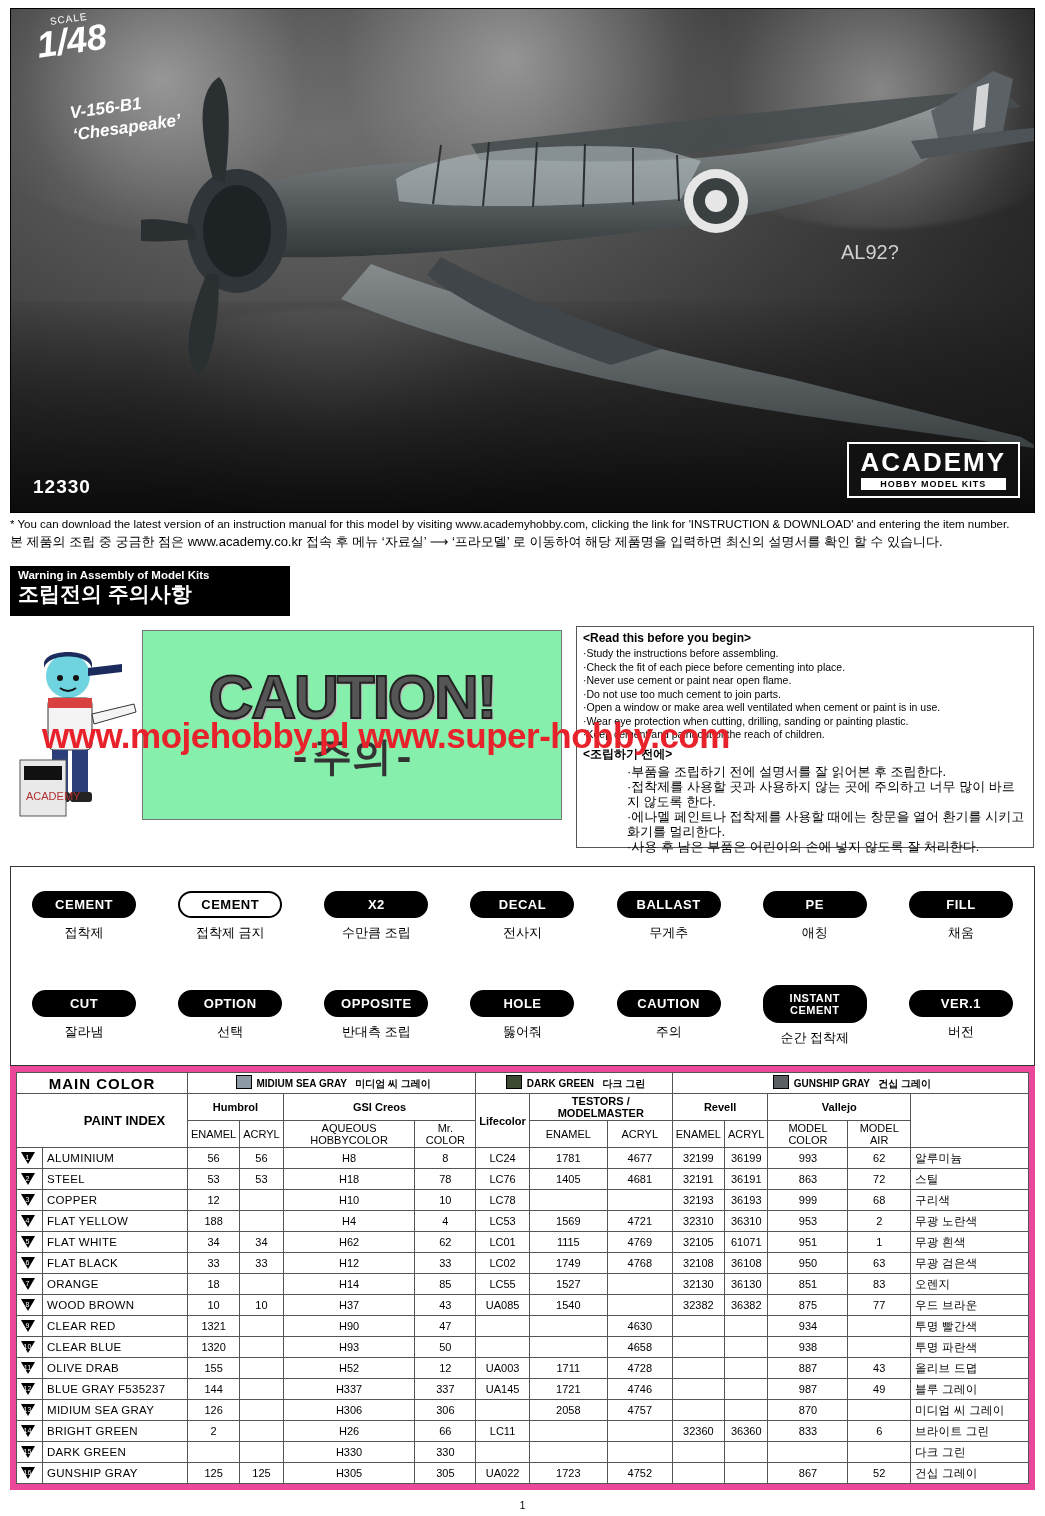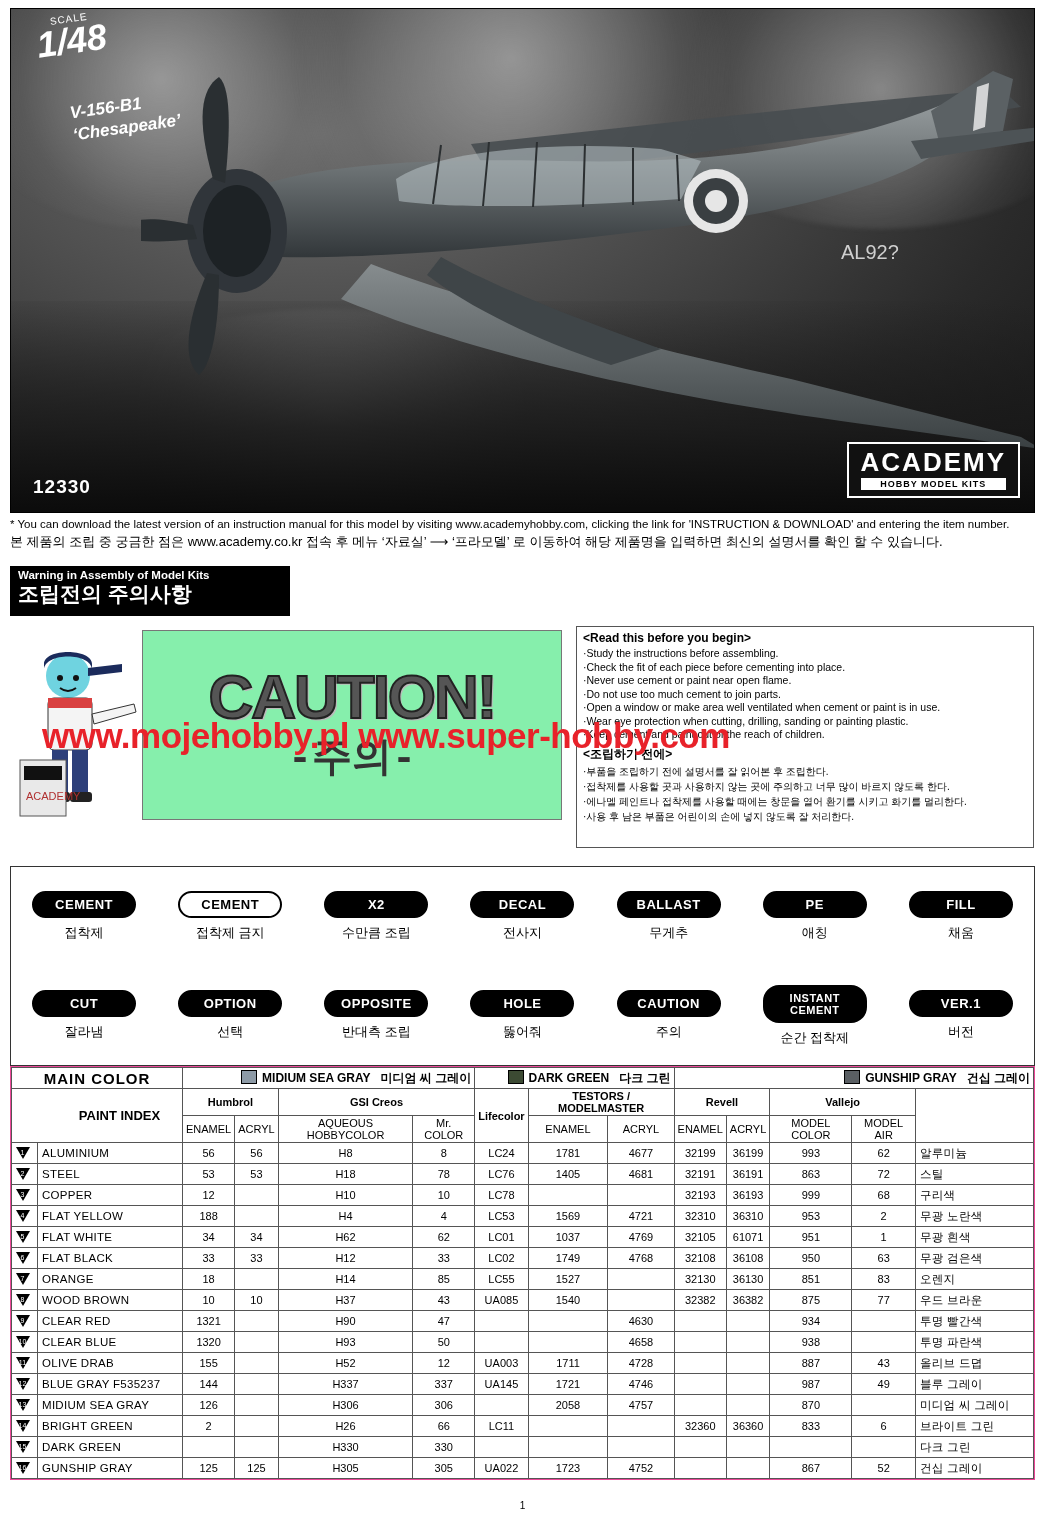--- a/index.html
+++ b/index.html
@@ -81,21 +81,21 @@
     font-size:62px; font-weight:bold; letter-spacing:-2px; line-height:60px;
     color:#555; -webkit-text-stroke:2px #222; text-shadow:2px 2px 0 #bbb;
   }
   .caution-box .kr { font-size:40px; font-weight:bold; color:#333; margin-top:2px;font-family:Liberation Mono, monospace; }
   .boy { position:absolute; left:8px; top:10px; width:120px; height:190px; }
   .readbox { position:absolute; left:566px; top:2px; width:458px; height:222px; border:1px solid #555; background:#fff; padding:4px 6px; }
   .readbox h4 { margin:0 0 2px 0; font-size:12px; font-weight:bold; }
   .readbox ul { margin:0 0 4px 0; padding:0; list-style:none; }
   .readbox li { font-size:10.5px; line-height:13.5px; }
   .readbox .krh { font-size:12px; font-weight:bold; margin:3px 0 1px 0; }
-  .readbox .krli { font-size:10px; line-height:15px; }
+  .readbox .krli { font-size:13px; line-height:15px;margin-left:44px; }
 
   .watermark {
     position:absolute; left:42px; top:716px; width:960px; z-index:40;
     font-size:35px; font-weight:bold; color:#e8222a; letter-spacing:-0.5px;
     white-space:nowrap;
   }
 
   
   .symbols { position:absolute; left:10px; top:866px; width:1025px; height:200px; border:1px solid #333; }
   .symrow { display:flex; height:50%; }
@@ -103,25 +103,25 @@
   .pill {
     background:#000; color:#fff; border-radius:16px; padding:4px 0; width:104px;
     text-align:center; font-size:13px; font-weight:bold; letter-spacing:0.5px;
     border:2px solid #000; position:relative;
   }
   .pill.two { line-height:12px; font-size:11px; padding:5px 0; }
   .pill.outline { background:#fff; color:#000; }
   .symcell .kr { font-size:13px; margin-top:6px; }
 
   
-  .colortable { position:absolute; left:10px; top:1066px; width:1025px; border:1px solid #ec4899; }
+  .colortable { position:absolute; left:10px; top:1066px; width:1025px; border:6px solid #ec4899; }
   table { border-collapse:collapse; width:100%; font-size:11px; }
   td, th { border:1px solid #555; padding:1px 3px; text-align:center; height:21px; }
   .hdr-main { font-size:15px; font-weight:bold; letter-spacing:1px; text-align:center; }
-  .hdr-sw { text-align:right; padding-left:6px; font-size:12px; font-weight:bold; }
+  .hdr-sw { text-align:center; padding-left:6px; font-size:10px; font-weight:bold; }
   .sw { display:inline-block; width:16px; height:14px; border:1px solid #000; vertical-align:-2px; margin-right:5px; }
   .idx-cell { text-align:left; padding-left:4px; font-size:11.5px; letter-spacing:0.3px; }
   .numcell { font-size:11px; }
   .grp { font-weight:bold; font-size:11px; }
   .tri { display:inline-block; width:0; height:0; border-left:7px solid transparent; border-right:7px solid transparent; border-top:12px solid #000; position:relative; margin-right:4px; vertical-align:-2px; }
   .tri span { position:absolute; left:-7px; top:-12px; width:14px; font-size:7px; color:#fff; text-align:center; line-height:11px; }
   .pagenum { position:absolute; left:0; top:1500px; width:1045px; text-align:center; font-size:10px; }
 </style>
 </head>
 <body>
@@ -441,21 +441,21 @@
       </tr>
 
       <tr>
         <td><span class="tri"><span>5</span></span></td>
         <td class="idx-cell">FLAT WHITE</td>
         <td class="numcell">34</td>
         <td class="numcell">34</td>
         <td class="numcell">H62</td>
         <td class="numcell">62</td>
         <td class="numcell">LC01</td>
-        <td class="numcell">1037</td>
+        <td class="numcell">1115</td>
         <td class="numcell">4769</td>
         <td class="numcell">32105</td>
         <td class="numcell">61071</td>
         <td class="numcell">951</td>
         <td class="numcell">1</td>
         <td class="idx-cell">무광 흰색</td>
       </tr>
 
       <tr>
         <td><span class="tri"><span>6</span></span></td>

